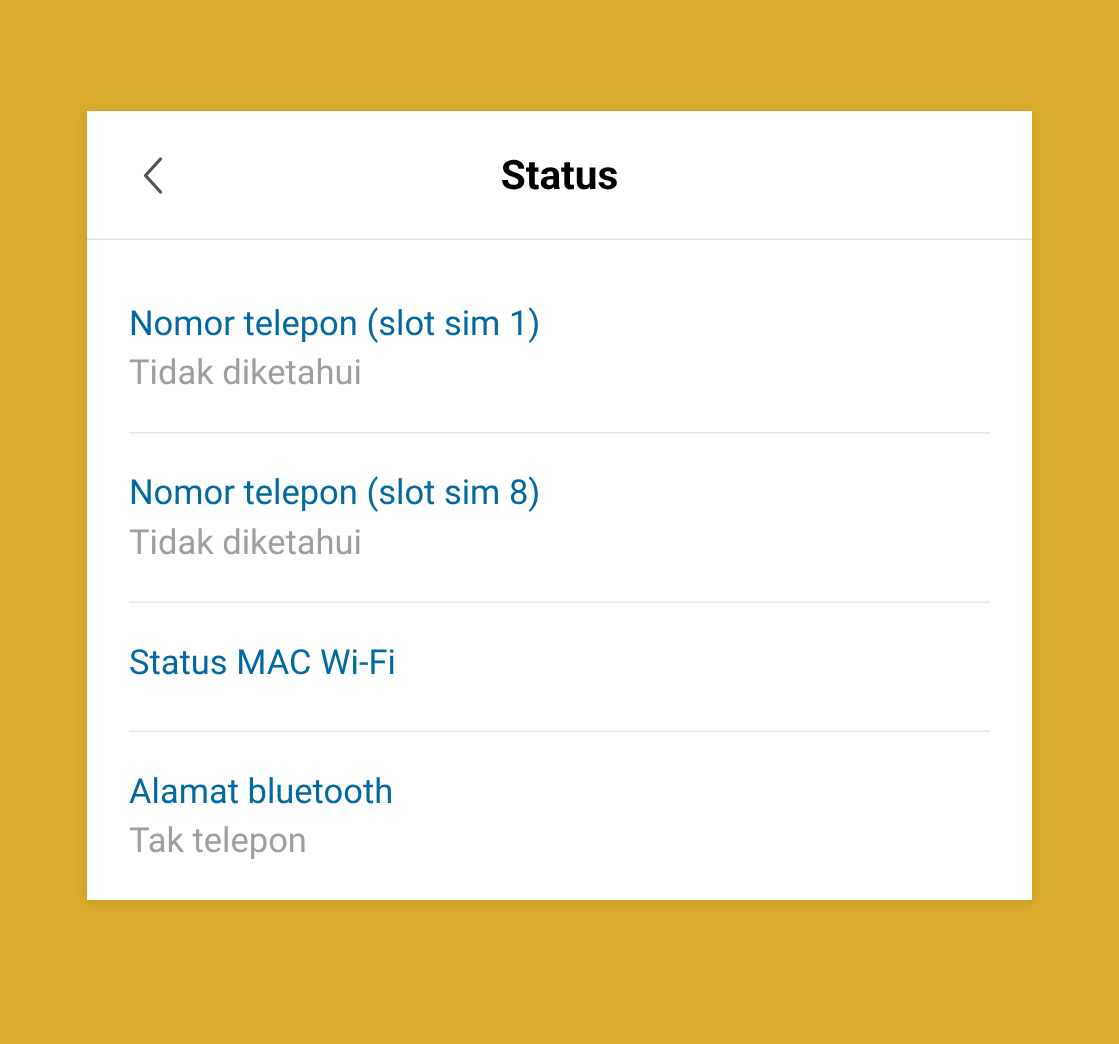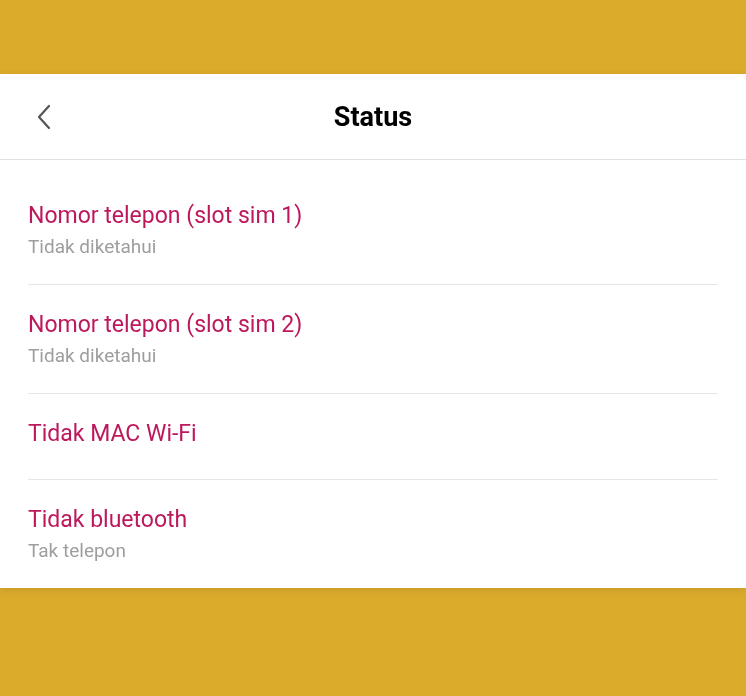--- a/index.html
+++ b/index.html
@@ -11,21 +11,21 @@
       width: 746px;
       height: 696px;
       background: #dbab2c;
       font-family: -apple-system, BlinkMacSystemFont, "Segoe UI", Roboto, Helvetica, Arial, sans-serif;
       display: flex;
       align-items: flex-start;
       justify-content: center;
       padding-top: 74px;
     }
     .card {
-      width: 746px;
+      width: 630px;
       background: #ffffff;
       box-shadow: 0 2px 8px rgba(0,0,0,0.1);
     }
     .header {
       position: relative;
       height: 86px;
       display: flex;
       align-items: center;
       justify-content: center;
       border-bottom: 1px solid #e0e0e0;
@@ -56,26 +56,26 @@
     }
     .list-item {
       padding: 26px 0;
       border-bottom: 1px solid #e6e6e6;
     }
     .list-item:last-child {
       border-bottom: none;
     }
     .item-label {
       font-size: 23px;
-      color: #be185d;
+      color: #0369a1;
       font-weight: 400;
       margin-bottom: 6px;
     }
     .item-value {
-      font-size: 19px;
+      font-size: 23px;
       color: #9e9e9e;
       font-weight: 400;
     }
     .spacer-top {
       height: 16px;
     }
   </style>
 </head>
 <body>
 
@@ -88,24 +88,24 @@
     </div>
     <div class="title">Status</div>
   </div>
   <div class="list">
     <div class="spacer-top"></div>
     <div class="list-item">
       <div class="item-label">Nomor telepon (slot sim 1)</div>
       <div class="item-value">Tidak diketahui</div>
     </div>
     <div class="list-item">
-      <div class="item-label">Nomor telepon (slot sim 2)</div>
+      <div class="item-label">Nomor telepon (slot sim 8)</div>
       <div class="item-value">Tidak diketahui</div>
     </div>
     <div class="list-item">
-      <div class="item-label">Tidak MAC Wi-Fi</div>
+      <div class="item-label">Status MAC Wi-Fi</div>
     </div>
     <div class="list-item">
-      <div class="item-label">Tidak bluetooth</div>
+      <div class="item-label">Alamat bluetooth</div>
       <div class="item-value">Tak telepon</div>
     </div>
   </div>
 </div>
 
 </body></html>

